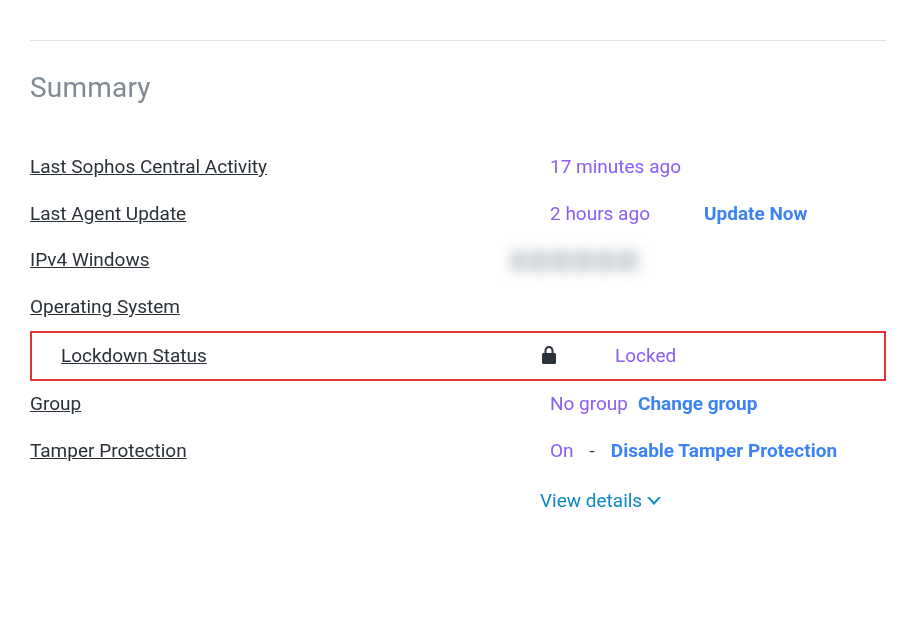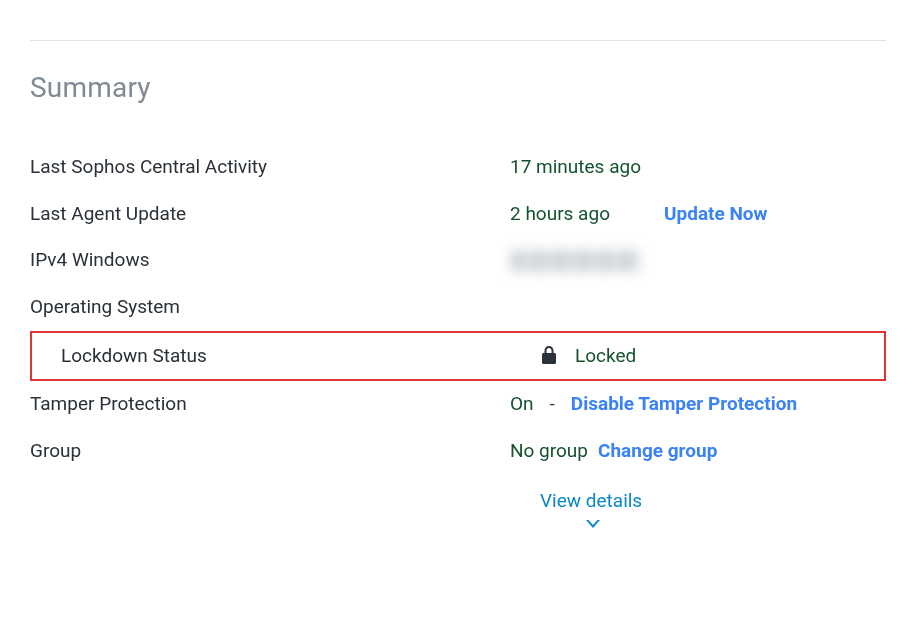--- a/index.html
+++ b/index.html
@@ -32,29 +32,30 @@
       font-size: 19px;
       color: #303740;
       line-height: 1.3;
       padding: 11px 0;
     }
     .label-col {
       width: 480px;
       flex: 0 0 480px;
       font-weight: 400;
       color: #2b3138;
+      text-decoration: underline;
     }
     .value-col {
       flex: 1;
       display: flex;
       align-items: center;
       gap: 10px;
       color: #374049;
     }
-    .value-text { color: #14532d; }
+    .value-text { color: #8b5cf6; margin-left: 40px; }
     .link {
       color: #3b82f6;
       text-decoration: none;
       cursor: pointer;
       font-weight: bold;
     }
     .spacer-big { display:inline-block; width: 34px; }
     .sep { color: #374049; margin: 0 6px; }
     .blurred {
       display: inline-block;
@@ -88,21 +89,20 @@
       padding-left: 510px;
       padding-top: 14px;
     }
     .details-link {
       font-size: 19px;
       color: #0b87c6;
       cursor: pointer;
       text-decoration: none;
       display: inline-flex;
       align-items: center;
-      flex-direction: column;
     }
   </style>
 </head>
 <body>
 
 <div class="wrap">
   <hr class="hr">
   <h2 class="section-title">Summary</h2>
 
   <div class="row">
@@ -138,33 +138,33 @@
       <span>
         <svg class="lock-icon-svg" viewBox="0 0 16 18" fill="#2b3138">
           <path d="M8 0c-2.5 0-4.5 2-4.5 4.5V7H2.5C1.7 7 1 7.7 1 8.5v8C1 17.3 1.7 18 2.5 18h11c.8 0 1.5-.7 1.5-1.5v-8C15 7.7 14.3 7 13.5 7H12.5V4.5C12.5 2 10.5 0 8 0zm0 2c1.4 0 2.5 1.1 2.5 2.5V7h-5V4.5C5.5 3.1 6.6 2 8 2z"></path>
         </svg>
       </span>
       <span class="value-text">Locked</span>
     </div>
   </div>
 
   <div class="row">
+    <div class="label-col">Group</div>
+    <div class="value-col">
+      <span class="value-text">No group</span>
+      <a class="link">Change group</a>
+    </div>
+  </div>
+
+  <div class="row">
     <div class="label-col">Tamper Protection</div>
     <div class="value-col">
       <span class="value-text">On</span>
       <span class="sep">-</span>
       <a class="link">Disable Tamper Protection</a>
-    </div>
-  </div>
-
-  <div class="row">
-    <div class="label-col">Group</div>
-    <div class="value-col">
-      <span class="value-text">No group</span>
-      <a class="link">Change group</a>
     </div>
   </div>
 
   <div class="details-row">
     <a class="details-link">
       <span>View details</span>
       <span>
         <svg class="chevron-svg" viewBox="0 0 16 14" fill="#0b87c6">
           <path d="M1 3 L8 11 L15 3 L12.5 3 L8 8 L3.5 3 Z"></path>
         </svg>

